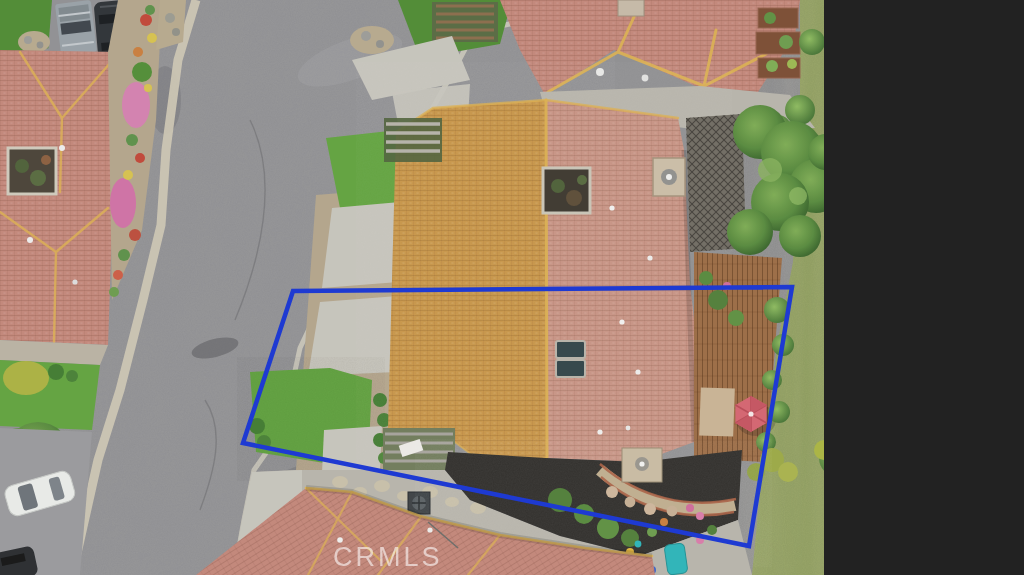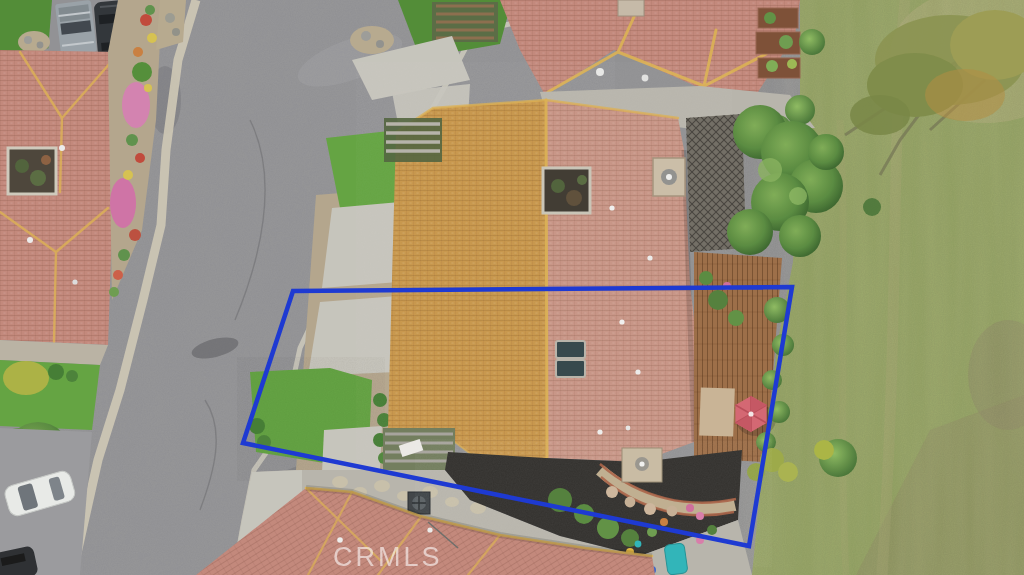--- a/index.html
+++ b/index.html
@@ -1,16 +1,16 @@
 <!DOCTYPE html>
 <html style="--road: #8e8e90; --roadLight: #a2a2a4; --concrete: #c6c4bb; --sidewalk: #cfc8b4; --roofSalmon: #c28578; --roofOrange: #c79344; --roofPink: #c79181; --ridgeGold: #ddb04e; --lawn: #5fa23c; --lawnDark: #4c8a30; --field: #91a05e; --fieldDry: #b3ab7c; --treeDark: #3c6b2d; --treeMid: #55883a; --treeLight: #7cab51; --deck: #9a6a42; --mulch: #2b2926; --umbrella: #d4626e; --boundary: #1e3ad2; --watermark: rgba(255,255,255,0.58); --pathTan: #c7b493; --brick: #a95f43; --poolTeal: #2ab4b8; --carWhite: #e9ebe8; --vehicleDark: #2b2f33; --truckGray: #97a0a6; --soil: #b3a48a; --patio: #b7b4aa;"><head>
 <meta charset="utf-8">
 <style>
   html,body{margin:0;padding:0;background:#222;}
-  .stage{position:relative;width:1024px;height:575px;overflow:hidden;background:#8e8e90;
+  .stage{position:relative;width:824px;height:575px;overflow:hidden;background:#8e8e90;
          font-family:"Liberation Sans",sans-serif;}
   svg{display:block}
   .road{fill:var(--road)}
   .concrete{fill:var(--concrete)}
   .sidewalk{stroke:var(--sidewalk)}
   .lawn{fill:var(--lawn)}
   .field{fill:var(--field)}
   .roofO{fill:var(--roofOrange)}
   .roofP{fill:var(--roofPink)}
   .roofS{fill:var(--roofSalmon)}

